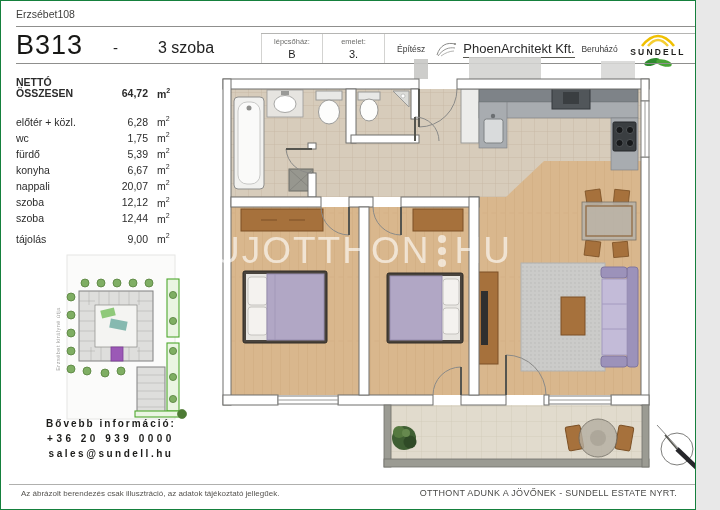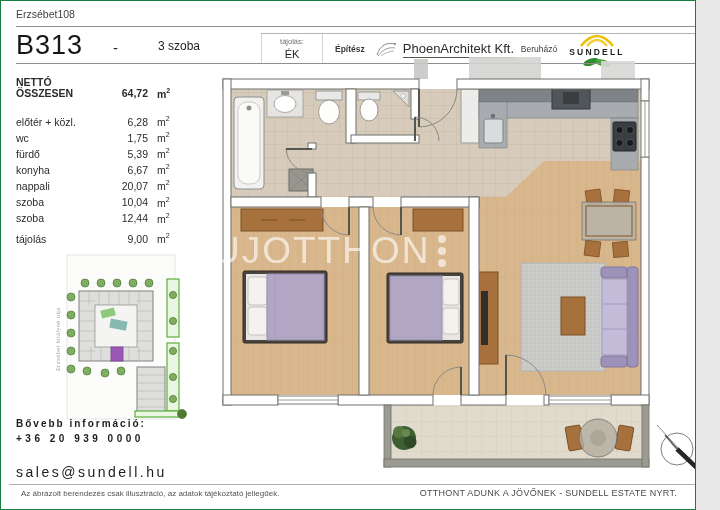--- a/index.html
+++ b/index.html
@@ -5,21 +5,21 @@
   html,body{margin:0;padding:0;background:#e8e8e8;}
   .page{position:relative;width:696px;height:510px;background:#ffffff;border:1px solid #15803d;
         box-sizing:border-box;font-family:"Liberation Sans",sans-serif;overflow:hidden;}
   .abs{position:absolute;}
   
   .project{left:15px;top:7px;font-size:10.5px;color:#3f3f3d;}
   .hr1{left:15px;top:25px;width:690px;border-top:1px solid #8f8f8d;height:0;}
   .hr2{left:15px;top:62px;width:690px;border-top:1px solid #8f8f8d;height:0;}
   .unitcode{left:15px;top:29px;font-size:27px;font-weight:normal;color:#171715;letter-spacing:1px;}
   .dash{left:112px;top:38px;font-size:15px;color:#222;}
-  .roomsTxt{left:157px;top:38px;font-size:12px;color:#222;}
+  .roomsTxt{left:157px;top:38px;font-size:16px;color:#222;}
   .hTable{left:260px;top:32px;width:445px;height:30px;border-top:1px solid #b5b5b3;display:flex;}
   .hCol{width:62px;text-align:center;border-right:1px solid #d3d3d1;padding-top:3px;box-sizing:border-box;}
   .hCol:first-child{border-left:1px solid #d3d3d1;}
   .hLabel{font-size:7.5px;color:#6e6e6c;}
   .hValue{font-size:11px;color:#1e1e1e;margin-top:2px;}
   .hRole{font-size:8.5px;color:#3a3a3a;align-self:center;text-align:center;}
   .architectBlock{display:flex;align-items:center;margin-left:10px;}
   .architectName{font-size:13px;color:#2b2b2b;border-bottom:1px solid #55554f;padding-bottom:1px;margin-left:6px;}
   .devLabel{margin-left:0;width:50px;}
   .sundell{margin-left:4px;margin-top:-3px;}
@@ -27,24 +27,24 @@
   .areas{left:15px;top:76px;width:163px;color:#2b2b2b;}
   .arow{display:flex;align-items:flex-end;margin-bottom:3.6px;font-size:10.5px;line-height:1.05;}
   .arow .aname{flex:1;}
   .arow .aval{width:46px;text-align:right;}
   .arow .aunit{width:22px;padding-left:9px;}
   .arow .aunit i{font-style:normal;}
   sup{font-size:7px;}
   .totalRow{font-weight:bold;margin-bottom:16px;}
   .balcRow{margin-top:8px;}
   
-  .contact{left:15px;top:417px;width:190px;text-align:left;color:#1c1c1a;}
+  .contact{left:15px;top:417px;width:190px;text-align:center;color:#1c1c1a;}
   .cHead{font-size:10px;font-weight:bold;letter-spacing:2px;}
   .cPhone{font-size:10px;font-weight:bold;letter-spacing:3.5px;margin-top:4px;}
-  .cMail{font-size:14px;font-weight:normal;letter-spacing:2.5px;margin-top:20px;}
+  .cMail{font-size:10px;font-weight:bold;letter-spacing:2.5px;margin-top:4px;}
   
   .watermark{left:212px;top:229px;display:flex;align-items:center;color:rgba(255,255,255,0.62);
              font-size:37px;letter-spacing:2px;z-index:5;}
   .wmDots{display:flex;flex-direction:column;gap:4px;margin:0 8px;}
   .wmDots b{width:8px;height:8px;border-radius:50%;background:rgba(255,255,255,0.62);}
   
   .fline{left:8px;top:483px;width:704px;border-top:1px solid #b0b0ae;height:0;}
   .disclaimer{left:20px;top:488px;font-size:8px;color:#55534f;}
   .slogan{right:18px;top:487px;font-size:9px;color:#4a4a48;letter-spacing:0.3px;}
 </style>
@@ -54,24 +54,28 @@
 <div class="page">
 
   <div class="abs project">Erzsébet108</div>
   <div class="abs hr1"></div>
   <div class="abs unitcode">B313</div>
   <div class="abs dash">-</div>
   <div class="abs roomsTxt">3 szoba</div>
 
   <div class="abs hTable">
     <div class="hCol">
-      <div class="hLabel">tájolás:</div>
-      <div class="hValue">ÉK</div>
-    </div>
-    <div class="hRole" style="margin-left:12px;font-weight:bold;">Építész</div>
+      <div class="hLabel">lépcsőház:</div>
+      <div class="hValue">B</div>
+    </div>
+    <div class="hCol">
+      <div class="hLabel">emelet:</div>
+      <div class="hValue">3.</div>
+    </div>
+    <div class="hRole" style="margin-left:12px;">Építész</div>
     <div class="architectBlock">
       <svg width="22" height="18" viewBox="0 0 22 18">
         <path d="M2 15 C5 5 12 2 20 4" stroke="#8a8a88" stroke-width="1" fill="none"></path>
         <path d="M3 16 C8 9 14 7 20 8" stroke="#9a9a98" stroke-width="1" fill="none"></path>
         <path d="M6 16 C10 13 15 11 19 11" stroke="#aaaaa8" stroke-width="0.9" fill="none"></path>
         <circle cx="20" cy="4" r="1.1" fill="#8a8a88"></circle>
       </svg>
       <span class="architectName">PhoenArchitekt Kft.</span>
     </div>
     <div class="hRole devLabel">Beruházó</div>
@@ -111,21 +115,21 @@
       <span class="aval">6,67</span>
       <span class="aunit"><i>m</i><sup>2</sup></span>
     </div>
     <div class="arow">
       <span class="aname">nappali</span>
       <span class="aval">20,07</span>
       <span class="aunit"><i>m</i><sup>2</sup></span>
     </div>
     <div class="arow">
       <span class="aname">szoba</span>
-      <span class="aval">10,04</span>
+      <span class="aval">12,12</span>
       <span class="aunit"><i>m</i><sup>2</sup></span>
     </div>
     <div class="arow">
       <span class="aname">szoba</span>
       <span class="aval">12,44</span>
       <span class="aunit"><i>m</i><sup>2</sup></span>
     </div>
     <div class="arow balcRow">
       <span class="aname">tájolás</span>
       <span class="aval">9,00</span>
@@ -383,19 +387,20 @@
     </g>
   </svg>
 
   <div class="abs watermark">
     <span>UJOTTHON</span>
     <span class="wmDots">
         <b></b>
         <b></b>
         <b></b>
       </span>
+    <span>HU</span>
   </div>
 
   <div class="abs fline"></div>
   <div class="abs slogan">OTTHONT ADUNK A JÖVŐNEK - SUNDELL ESTATE NYRT.</div>
   <div class="abs disclaimer">Az ábrázolt berendezés csak illusztráció, az adatok tájékoztató jellegűek.</div>
 
 </div>
 
 </body></html>

